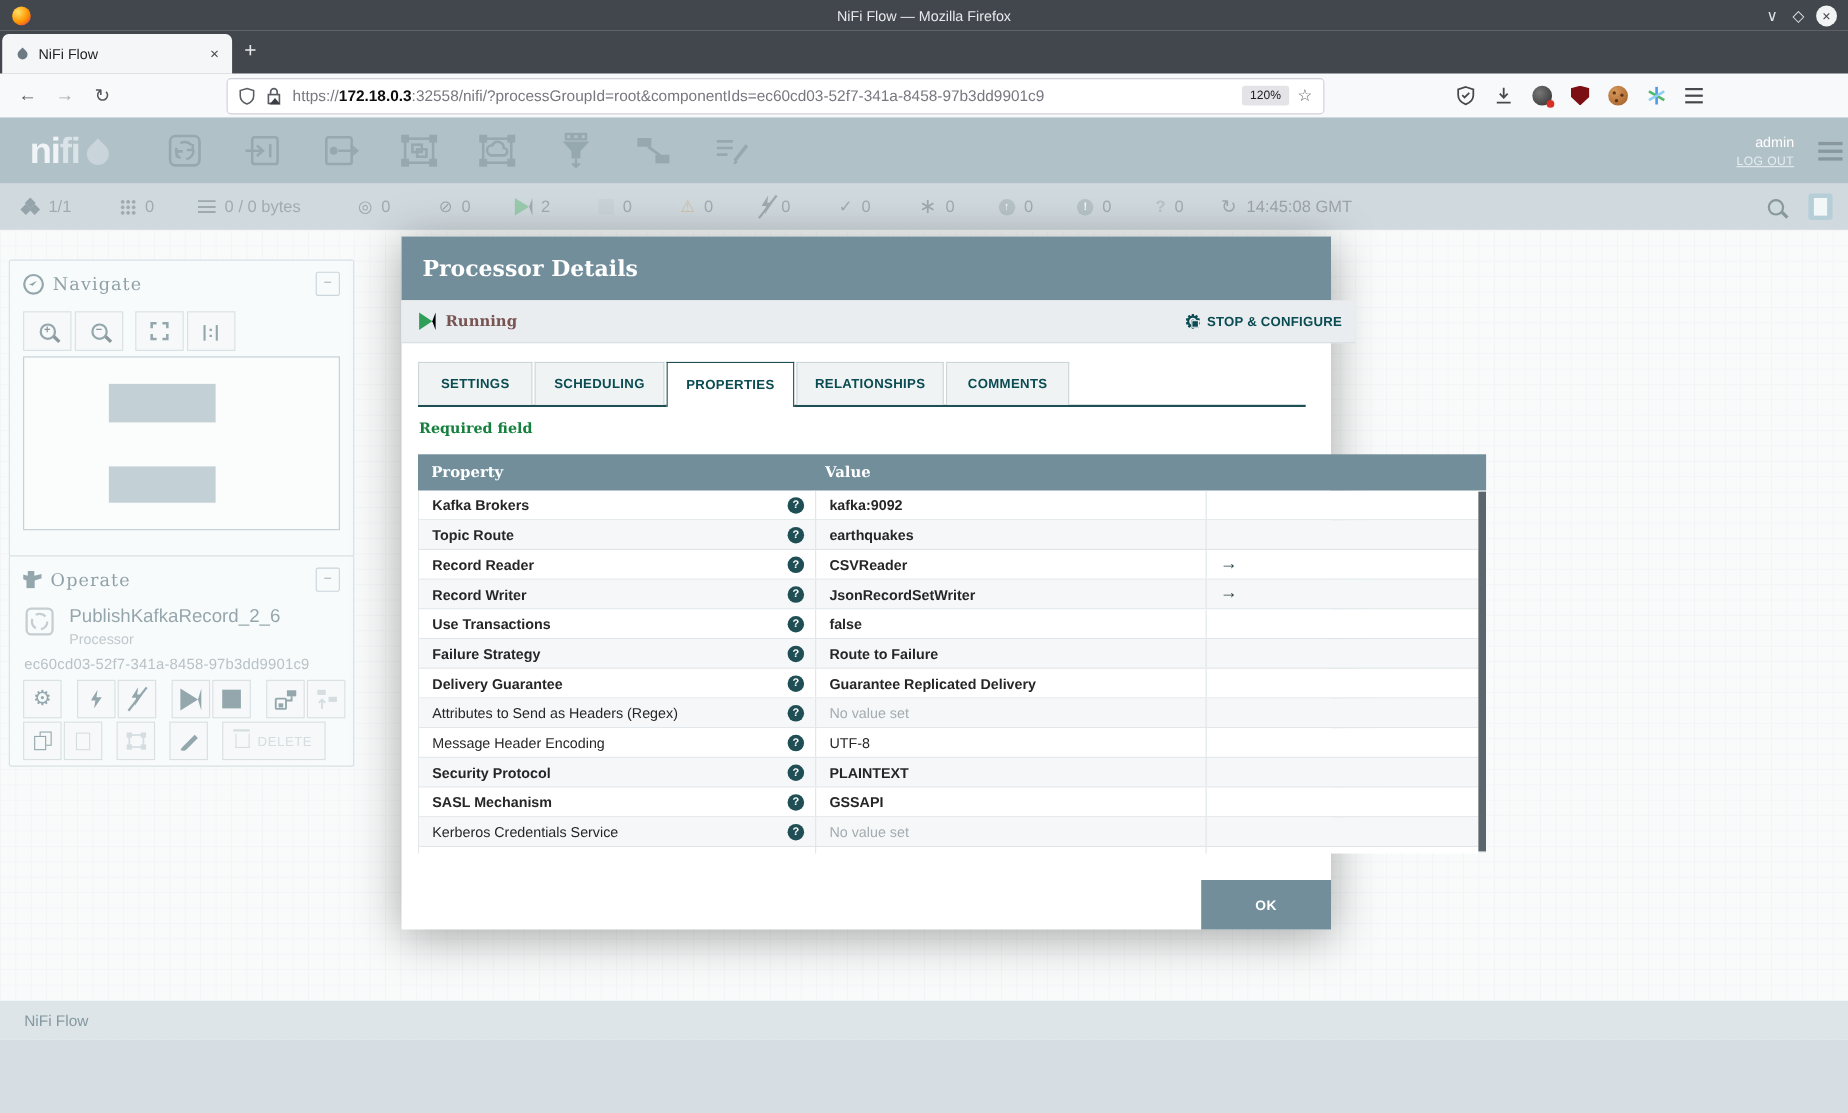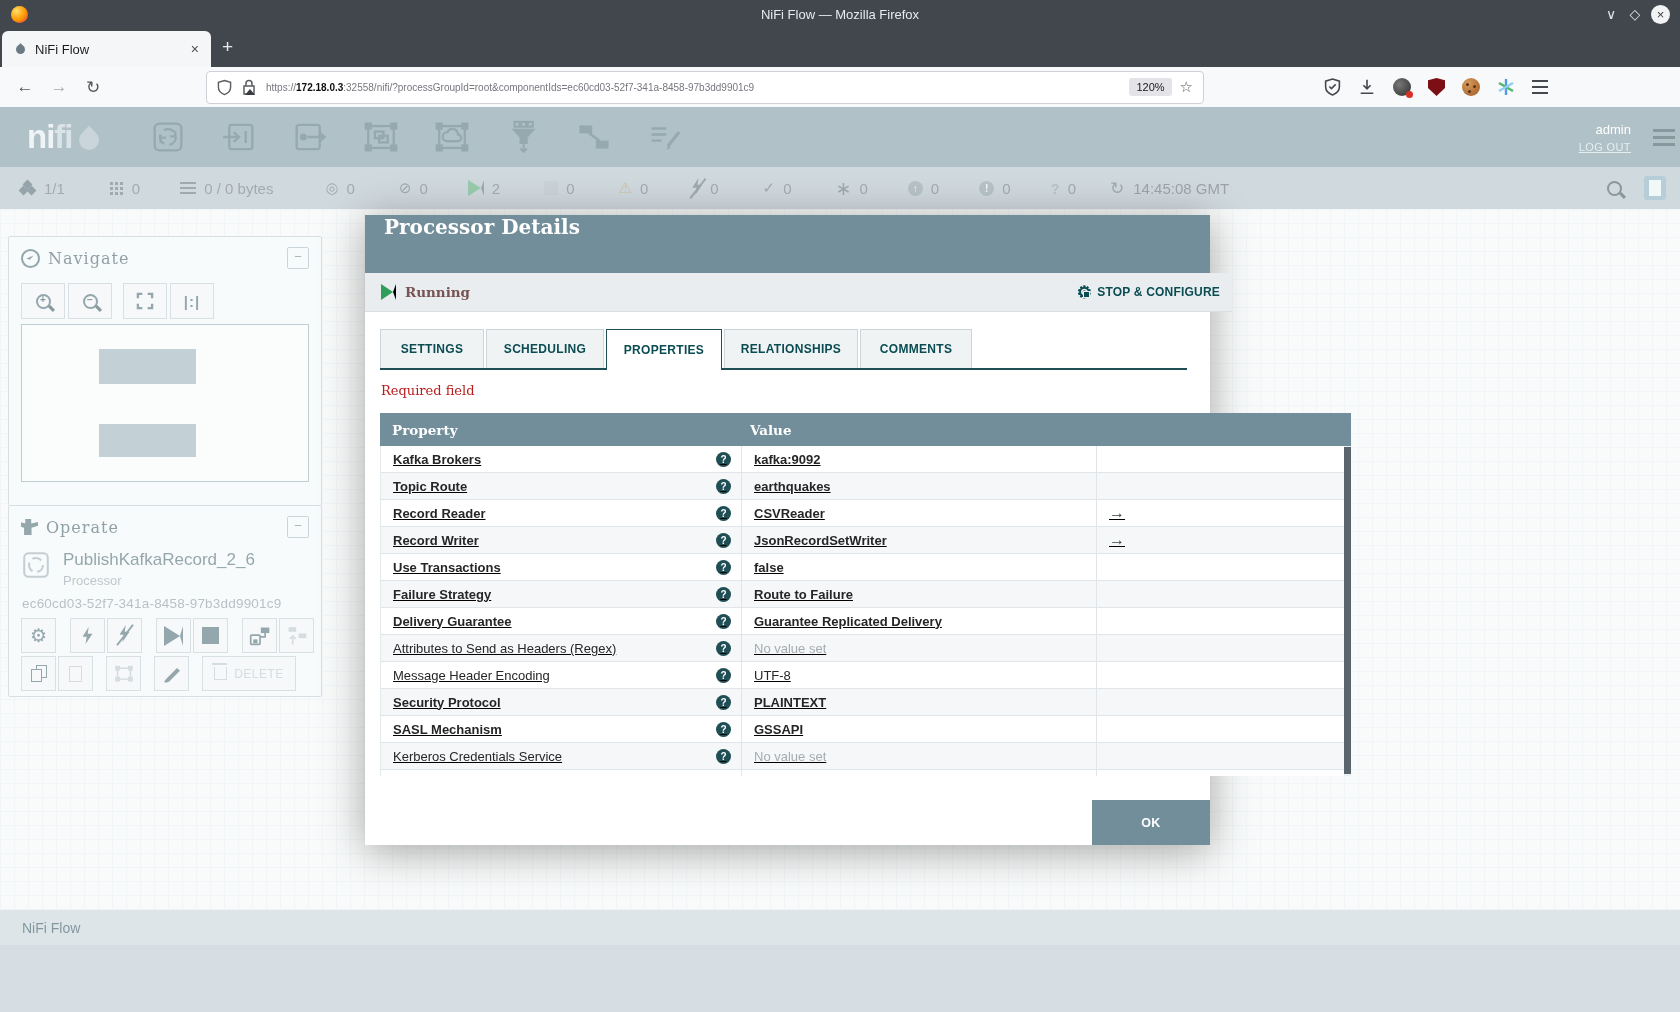--- a/index.html
+++ b/index.html
@@ -24,21 +24,21 @@
   #tab-title{font-size:13px;color:#1d1e20;margin-left:10px;flex:1;}
   #tab-close{color:#4b4e53;font-size:14px;margin-right:12px;}
   #new-tab{position:absolute;left:222px;top:8px;color:#e6e8ea;font-size:19px;}
 
   #navbar{left:0;top:67px;width:1680px;height:40px;background:#f8f9fa;border-bottom:1px solid #d4d5d9;
     display:flex;align-items:center;}
   .navglyph{font-size:17px;color:#53575c;width:34px;text-align:center;}
   #urlbar{width:996px;height:31px;margin-left:96px;background:#fff;border:1px solid #cfd0d8;
     border-radius:4px;display:flex;align-items:center;}
   #urlbar svg{margin-left:10px;}
-  #url-text{font-size:10px;color:#77777f;margin-left:10px;white-space:nowrap;overflow:hidden;flex:1;}
+  #url-text{font-size:14px;color:#77777f;margin-left:10px;white-space:nowrap;overflow:hidden;flex:1;}
   #url-text b{color:#0d0d0f;}
   #zoom-badge{background:#e3e3e8;border-radius:3px;color:#202023;font-size:11px;padding:3px 7px;margin-right:8px;}
   #star{font-size:15px;color:#55585c;margin-right:10px;}
   #nav-right{display:flex;align-items:center;gap:17px;margin-left:120px;}
   .extdot{width:18px;height:18px;border-radius:50%;}
   #ext-mask{background:radial-gradient(circle at 35% 35%,#777,#2e2e30);position:relative;}
   #ext-mask::after{content:'';position:absolute;right:-2px;bottom:-2px;width:7px;height:7px;border-radius:50%;background:#d93025;}
   #ext-ublock{width:17px;height:18px;background:#7c0f14;
     clip-path:polygon(50% 0,100% 12%,100% 55%,50% 100%,0 55%,0 12%);}
   #ext-cookie{background:radial-gradient(circle at 34% 30%,#d79a5c,#a05a24);position:relative;}
@@ -138,45 +138,45 @@
   .copyicon::before{content:'';position:absolute;right:0;top:0;width:9px;height:11px;border:1.8px solid currentColor;}
   .copyicon::after{content:'';position:absolute;left:0;bottom:0;width:9px;height:11px;border:1.8px solid currentColor;background:#eef3f5;}
   .pageicon{width:11px;height:14px;border:1.8px solid currentColor;}
   .trash{position:relative;width:11px;height:12px;border:1.6px solid currentColor;border-top:none;}
   .trash::before{content:'';position:absolute;left:-3px;top:-4px;width:15px;height:2px;background:currentColor;}
 
   
   #overlay{left:0;top:107px;width:1680px;height:905px;background:rgba(255,255,255,0.45);}
   #dialog{left:365px;top:215px;width:845px;height:630px;background:#fff;
     box-shadow:0 6px 40px rgba(0,0,0,0.35);z-index:10;}
-  #dlg-header{left:0;top:0;width:845px;height:58px;background:#728e9b;display:flex;align-items:flex-start;}
+  #dlg-header{left:0;top:0;width:845px;height:58px;background:#728e9b;display:flex;align-items:center;}
   #dlg-title{font-family:"DejaVu Serif",serif;font-weight:bold;font-size:20px;color:#fff;margin-left:19px;}
   #dlg-status{left:0;top:58px;width:867px;height:38px;background:#e9edf0;border-bottom:1px solid #d8dee2;
     display:flex;align-items:center;}
   .tri-run2{border-left:12px solid #2e9e58;border-top:8px solid transparent;border-bottom:8px solid transparent;margin-left:16px;}
   #run-label{font-family:"DejaVu Serif",serif;font-size:13.5px;font-weight:bold;color:#775351;margin-left:9px;}
   #stop-config{margin-left:auto;margin-right:12px;display:flex;align-items:center;gap:5px;
     color:#0a4c52;font-size:12px;font-weight:bold;letter-spacing:.2px;}
   .gearstack{position:relative;font-size:17px;line-height:1;color:#0a4c52;}
   .gearstack i{position:absolute;left:6px;top:7px;width:5px;height:5px;background:#0a4c52;border:1px solid #e9edf0;}
 
   #tabs{left:15px;top:114px;display:flex;border-bottom:2px solid #1f4e54;width:807px;}
   .tab{height:38px;background:#f0f3f4;border:1px solid #ccd6da;border-bottom:none;margin-right:2px;
     display:flex;align-items:center;justify-content:center;
     font-size:12px;font-weight:bold;color:#0a4c52;letter-spacing:.3px;}
   .tab.active{background:#fff;border:1px solid #1f4e54;border-bottom:none;height:40px;margin-bottom:-2px;position:relative;z-index:2;}
 
-  #required-label{left:16px;top:168px;font-family:"DejaVu Serif",serif;font-weight:normal;font-size:13px;color:#b91c1c;text-align:center;}
+  #required-label{left:16px;top:168px;font-family:"DejaVu Serif",serif;font-weight:bold;font-size:13px;color:#15803d;text-align:center;}
 
   #prop-table{left:15px;top:198px;width:971px;}
   #tbl-head{display:flex;height:33px;background:#728e9b;color:#fff;
     font-family:"DejaVu Serif",serif;font-weight:bold;font-size:13.5px;align-items:center;}
   #tbl-head .h-prop{width:360px;padding-left:12px;box-sizing:border-box;}
   #tbl-head .h-val{padding-left:10px;}
-  #tbl-body{position:relative;height:330px;overflow:hidden;border-left:1px solid #e3e8ea;text-decoration:underline;}
+  #tbl-body{position:relative;height:330px;overflow:hidden;border-left:1px solid #e3e8ea;}
   .prop-row{display:flex;height:27px;background:#fff;border-bottom:1px solid #dfe5e8;box-sizing:border-box;}
   .prop-row.alt{background:#f5f7f8;}
   .cell{display:flex;align-items:center;font-size:13px;color:#262626;box-sizing:border-box;}
   .cell.prop{width:360px;padding:0 10px 0 12px;}
   .cell.prop span.pname{flex:1;}
   .cell.val{width:355px;border-left:1px solid #dfe5e8;padding-left:12px;}
   .cell.goto{width:85px;border-left:1px solid #dfe5e8;padding-left:12px;}
   .req{font-weight:bold;}
   .unset{color:#a4acb1;font-weight:normal !important;}
   .help{width:15px;height:15px;border-radius:50%;background:#1f4e54;color:#fff;font-size:10px;font-weight:bold;

